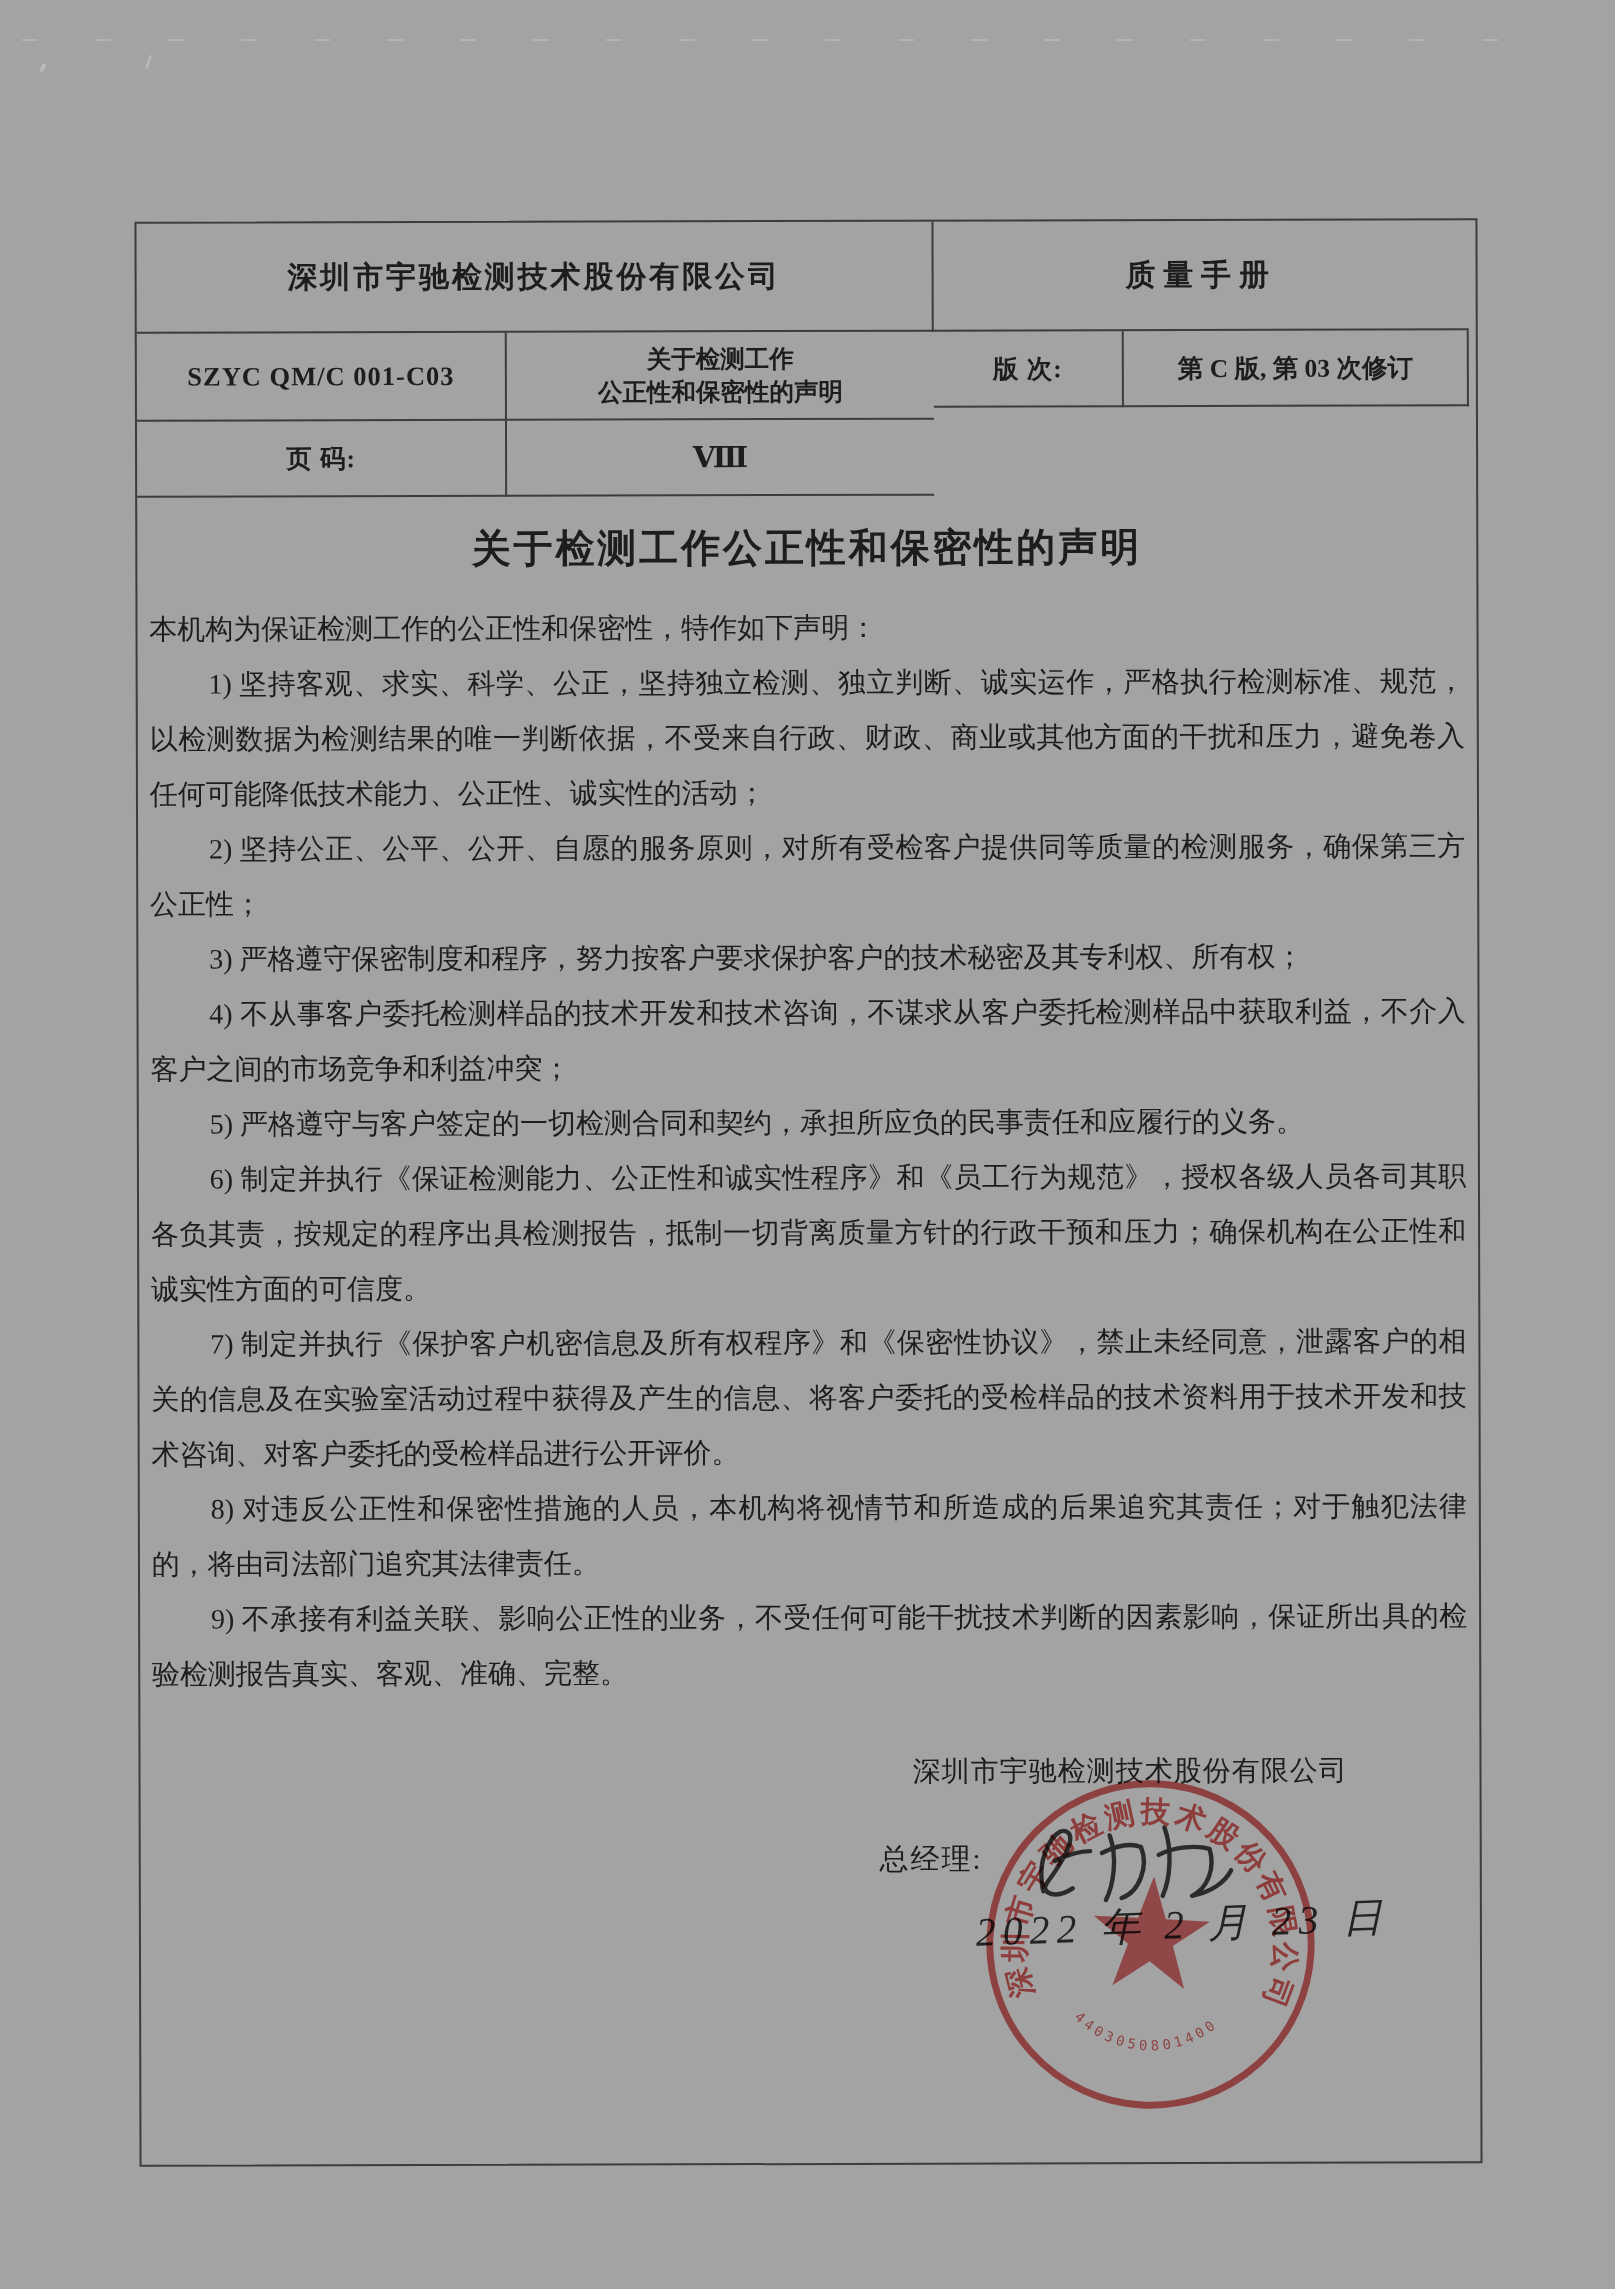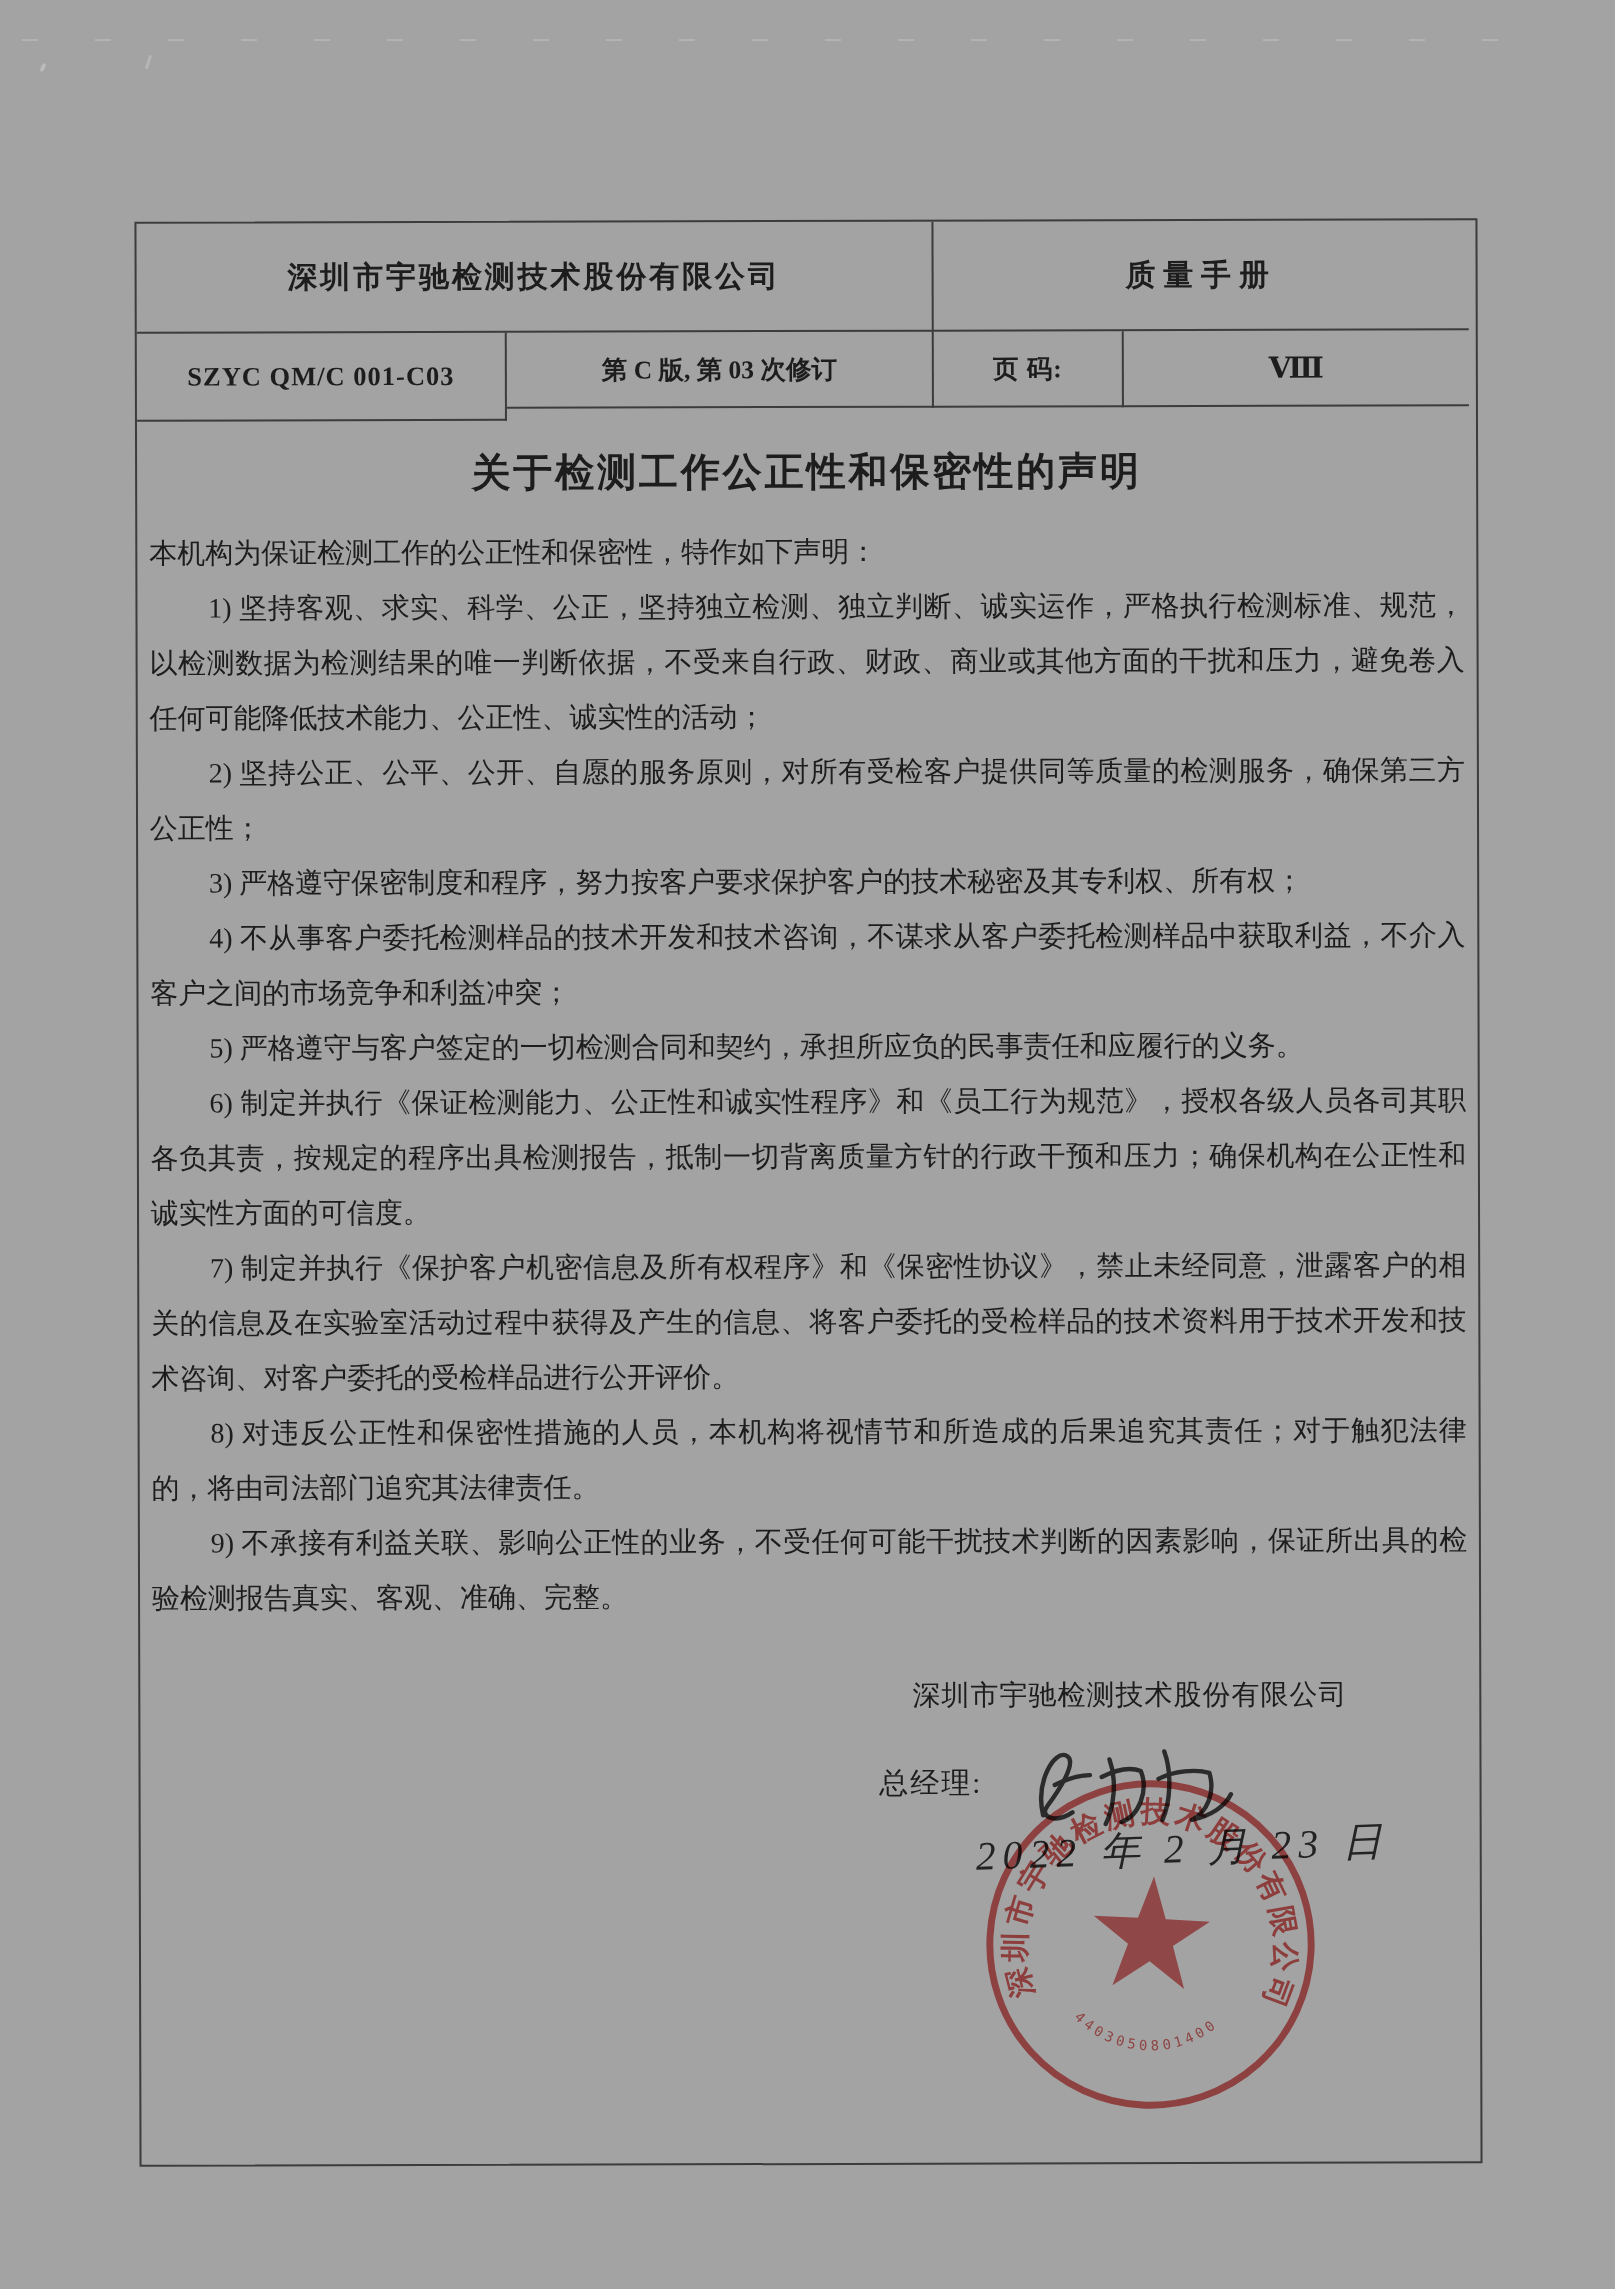--- a/index.html
+++ b/index.html
@@ -64,21 +64,26 @@
   <div class="scan-dot"></div>
 
   <div class="doc-table">
 
     <div class="hdr">
 
       <div class="h-cell r1 company-cell">深圳市宇驰检测技术股份有限公司</div>
       <div class="h-cell r1 manual-cell h-last">质量手册</div>
 
       <div class="h-cell r2 docno-cell">SZYC QM/C 001-C03</div>
+      <div class="h-cell r2 subject-cell h-last">
+        <span>关于检测工作</span>
+        <span>公正性和保密性的声明</span>
+      </div>
 
+      <div class="h-cell r3 label-cell">版 次:</div>
       <div class="h-cell r3 value-cell">第 C 版, 第 03 次修订</div>
       <div class="h-cell r3 label-cell">页 码:</div>
       <div class="h-cell r3 pageno-cell h-last">Ⅷ</div>
     </div>
 
     <div class="body-cell">
       <h1 class="doc-title">关于检测工作公正性和保密性的声明</h1>
 
       <p class="intro">本机构为保证检测工作的公正性和保密性，特作如下声明：</p>
       <p class="item">1) 坚持客观、求实、科学、公正，坚持独立检测、独立判断、诚实运作，严格执行检测标准、规范，以检测数据为检测结果的唯一判断依据，不受来自行政、财政、商业或其他方面的干扰和压力，避免卷入任何可能降低技术能力、公正性、诚实性的活动；</p>

